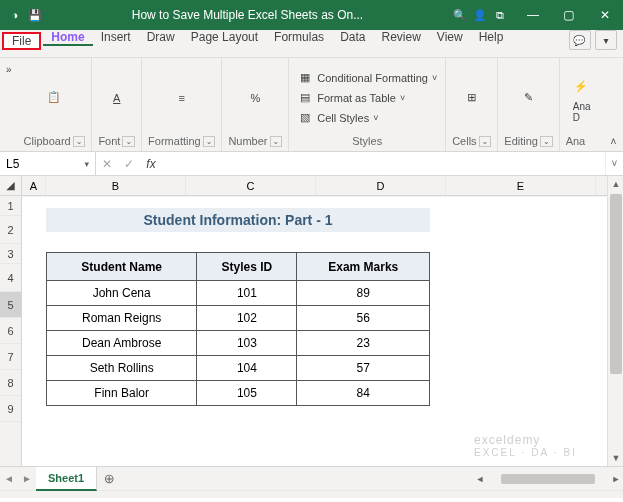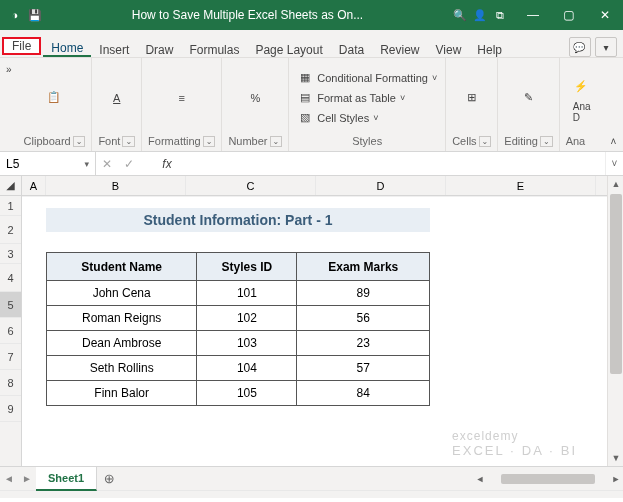--- a/index.html
+++ b/index.html
@@ -7,24 +7,24 @@
 
 
 .titlebar { height: 30px; background: #217346; display: flex; align-items: center; color: #fff; font-size: 12px; }
 .titlebar .left-ico { display: flex; gap: 6px; padding: 0 8px; align-items: center; }
 .titlebar .left-ico span { width: 14px; height: 14px; display: inline-flex; align-items: center; justify-content: center; font-size: 11px; }
 .titlebar .title { flex: 1; text-align: center; overflow: hidden; white-space: nowrap; text-overflow: ellipsis; padding: 0 4px; }
 .titlebar .right-ico { display: flex; align-items: center; }
 .titlebar .right-ico span { width: 36px; height: 30px; display: inline-flex; align-items: center; justify-content: center; font-size: 12px; }
 
 
-.tabs { height: 28px; background: #f3f2f1; display: flex; align-items: flex-end; font-size: 12px; color: #444; border-bottom: 1px solid #e1dfdd; }
+.tabs { height: 28px; background: #f3f2f1; display: flex; align-items: flex-start; font-size: 12px; color: #444; border-bottom: 1px solid #e1dfdd; }
 .tabs .tab { padding: 0 8px; display: flex; align-items: center; cursor: pointer; }
 .tabs .tab.file { background: #fff; border: 2px solid #e81123; margin: 2px; font-weight: 400; }
-.tabs .tab.active { border-bottom: 2px solid #217346; color: #0c4a6e; font-weight: 400; }
+.tabs .tab.active { border-bottom: 2px solid #217346; color: #8b5cf6; font-weight: 700; }
 .tabs .spacer { flex: 1; }
 .tabs .right { display: flex; align-items: center; gap: 4px; padding-right: 6px; }
 .tabs .right span { width: 22px; height: 20px; border: 1px solid #c8c6c4; border-radius: 2px; display: inline-flex; align-items: center; justify-content: center; font-size: 10px; }
 
 
 .ribbon { height: 94px; background: #f3f2f1; display: flex; border-bottom: 1px solid #d6d6d6; font-size: 11px; color: #444; padding-left: 6px; }
 .ribbon-left { width: 12px; display:flex; align-items:flex-start; padding-top:6px; font-size:10px;}
 .rgroup { border-right: 1px solid #e1dfdd; padding: 4px 6px 0 6px; display: flex; flex-direction: column; align-items: center; justify-content: space-between; }
 .rgroup .body { flex: 1; display: flex; align-items: center; justify-content: center; gap: 2px; }
 .rgroup .label { font-size: 11px; color: #666; padding: 2px 0 4px 0; display:flex; align-items:center; gap:2px; }
@@ -60,21 +60,21 @@
 .colhdrs .cA{width:24px;} .colhdrs .cB{width:140px;} .colhdrs .cC{width:130px;} .colhdrs .cD{width:130px;} .colhdrs .cE{width:150px;}
 
 .sheet { position:relative; height:270px; background:#fff; }
 .sheet::before { content:""; position:absolute; left:0; top:0; right:0; bottom:0; background-image:linear-gradient(#f0f0f0 1px,transparent 1px); background-size:100% 300px; pointer-events:none; }
 .databox { position:absolute; left:24px; top:0; width:384px; }
 .dtitle { margin-top:12px; height:24px; background:#e8eef4; display:flex; align-items:center; justify-content:center; font-size:14px; font-weight:700; color:#3b5d7a; }
 .dtable { margin-top:20px; border-collapse:collapse; width:100%; font-size:12px;padding-left:7px; }
 .dtable th { background:#e8eef4; font-weight:700; padding:5px 4px; border:1px solid #555; text-align:center; height:28px; }
 .dtable td { border:1px solid #555; padding:5px 4px; text-align:center; height:24px; }
 .watermark { position:absolute; right:30px; bottom:8px; font-size:12px; color:#cfcfcf; letter-spacing:1px;margin-top:20px; }
-.watermark .sub { font-size:13px; letter-spacing:2px; display:block; text-align:right; }
+.watermark .sub { font-size:10px; letter-spacing:2px; display:block; text-align:right; }
 .vscroll { width:16px; background:#f3f2f1; border-left:1px solid #e1dfdd; position:relative; }
 .vscroll .up,.vscroll .down{ position:absolute; left:0; width:16px; height:16px; display:flex;align-items:center;justify-content:center;font-size:9px;color:#666;}
 .vscroll .up{top:0;} .vscroll .down{bottom:0;}
 .vscroll .thumb{position:absolute; left:2px; top:18px; width:12px; height:180px; background:#c8c6c4; border-radius:2px;}
 
 
 .sheettabs { height:24px; background:#f3f2f1; border-top:1px solid #d6d6d6; display:flex; align-items:center; font-size:11px; }
 .sheettabs .nav { width:18px; display:flex; align-items:center; justify-content:center; color:#888; font-size:10px; }
 .sheettabs .stab { padding:0 12px; height:24px; display:flex; align-items:center; border-right:1px solid #d6d6d6; cursor:pointer; color:#444; }
 .sheettabs .stab.active { background:#fff; border-bottom:2px solid #217346; color:#217346; font-weight:600; }
@@ -106,22 +106,22 @@
     <span>▢</span>
     <span class="close">✕</span>
   </div>
 </div>
 
 <div class="tabs">
   <div class="tab file">File</div>
   <div class="tab active">Home</div>
   <div class="tab">Insert</div>
   <div class="tab">Draw</div>
+  <div class="tab">Page Layout</div>
   <div class="tab">Formulas</div>
-  <div class="tab">Page Layout</div>
   <div class="tab">Data</div>
   <div class="tab">Review</div>
   <div class="tab">View</div>
   <div class="tab">Help</div>
   <div class="spacer"></div>
   <div class="right">
     <span>💬</span>
     <span>▾</span>
   </div>
 </div>
@@ -233,21 +233,21 @@
 </div>
 
 <div class="fbar">
   <div class="namebox">
       <span>L5</span>
       <span class="dd">▾</span>
     </div>
   <div class="fbar-btns">
     <span>✕</span>
     <span>✓</span>
-    <span style="font-style:italic;color:#444;margin-left:16px;">fx</span>
+    <span style="font-style:italic;color:#444;">fx</span>
   </div>
   <div class="formula"></div>
   <div class="fbar-end">˅</div>
 </div>
 
 <div class="gridwrap">
   <div class="rowhdrs">
     <div class="first">◢</div>
     <div>1</div>
     <div class="tall">2</div>

